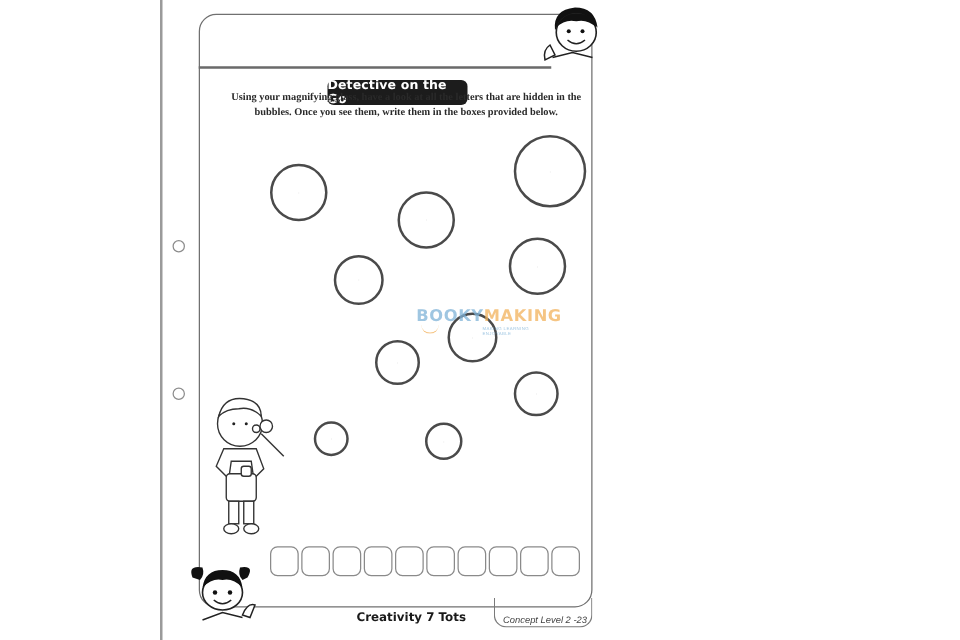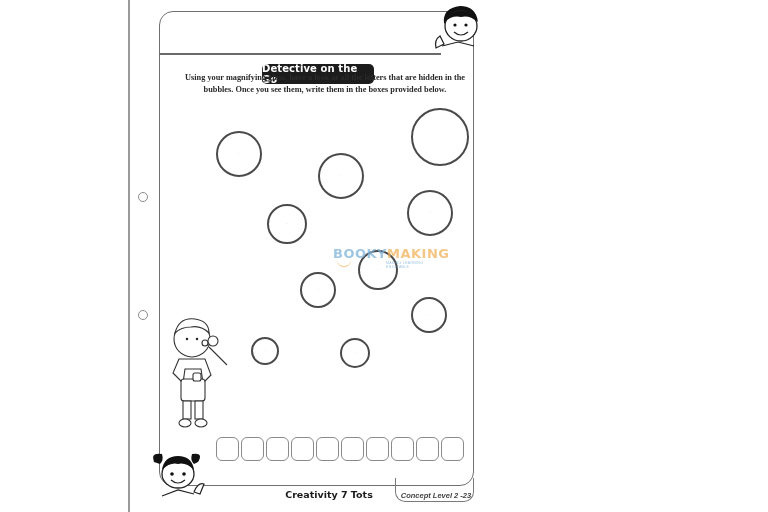--- a/index.html
+++ b/index.html
@@ -15,21 +15,21 @@
   .watermark{position:absolute;left:333px;top:246px;width:110px;height:24px;opacity:0.75;}
   .wm-text{position:absolute;left:0;top:0;font-family:"DejaVu Sans",sans-serif;font-weight:bold;font-size:13px;letter-spacing:0.5px;}
   .wm-a{color:#7fb3d8;margin-top:16px;}
   .wm-b{color:#f2b25c;}
   .wm-tag{position:absolute;left:53px;top:15px;font-size:3.5px;color:#7fb3d8;letter-spacing:0.3px;}
   .wm-smile{position:absolute;left:4px;top:14px;width:14px;height:6px;border-bottom:1.5px solid #f2b25c;border-radius:0 0 10px 10px;}
   .boxes{position:absolute;left:216px;top:437px;display:flex;gap:2.5px;}
   .box{width:22.5px;height:24px;border:1.5px solid #8a8a8a;border-radius:6px;box-sizing:border-box;background:#fff;}
   .footer-brand{position:absolute;left:274px;top:489px;width:110px;text-align:center;font-family:"DejaVu Sans",sans-serif;font-weight:bold;font-size:9.5px;color:#1a1a1a;}
   .footer-tab{position:absolute;left:395px;top:478px;width:79px;height:24px;border:1.3px solid #7a7a7a;border-top:none;border-left:1.3px solid #7a7a7a;border-radius:0 0 10px 10px;box-sizing:border-box;}
-  .footer-level{position:absolute;left:400px;top:491px;width:72px;text-align:center;font-style:italic;font-size:7.5px;color:#444;font-weight:bold;}
+  .footer-level{position:absolute;left:400px;top:491px;width:72px;text-align:center;font-style:italic;font-size:7.5px;color:#444;}
   .illus{position:absolute;}
 </style>
 </head>
 <body>
 
 <div class="sheet-edge"></div>
 <div class="punch" style="left:138px;top:192px;"></div>
 <div class="punch" style="left:138px;top:310px;"></div>
 
 <div class="frame"></div>

